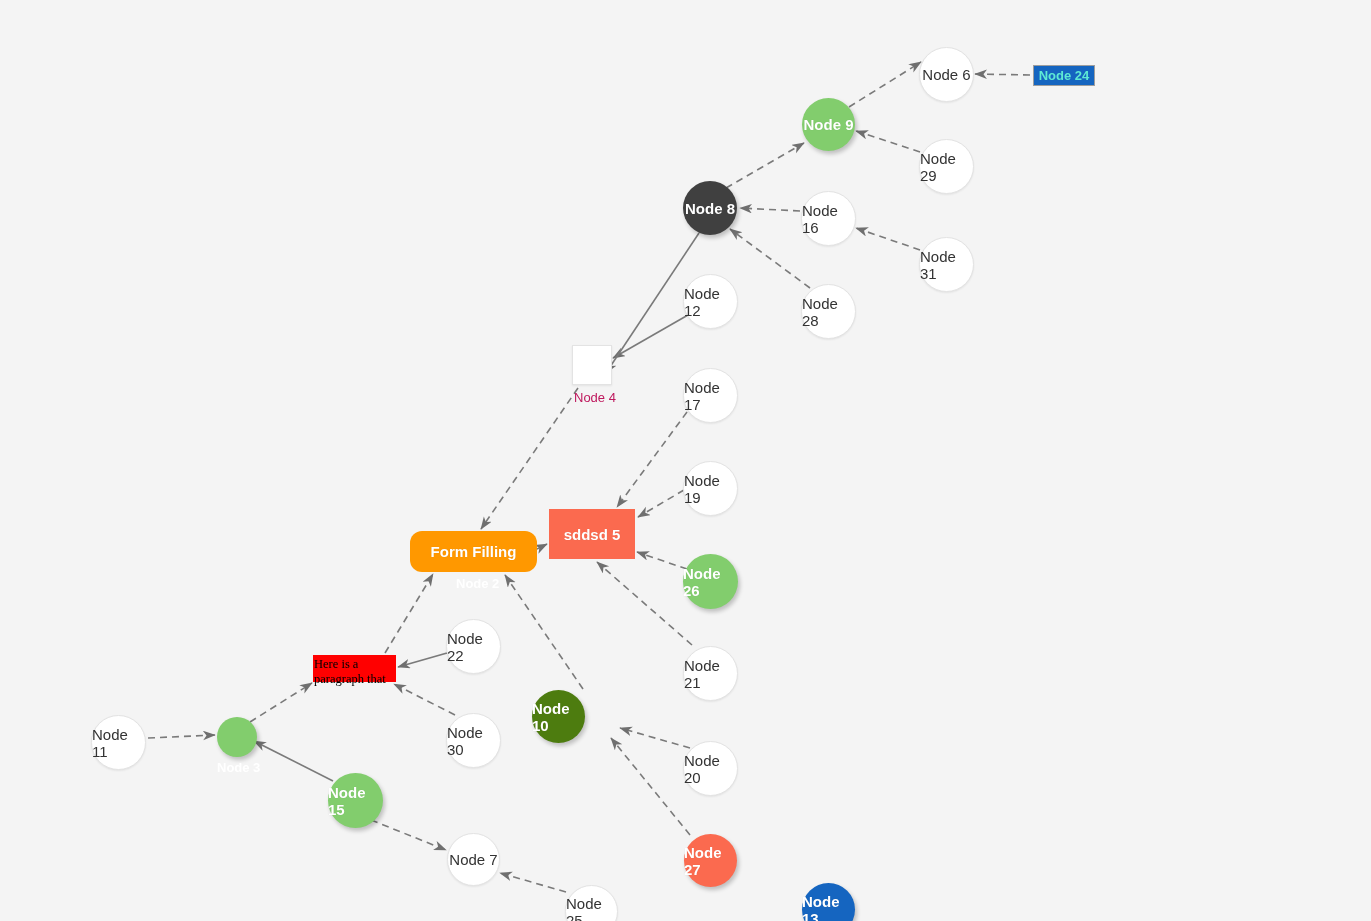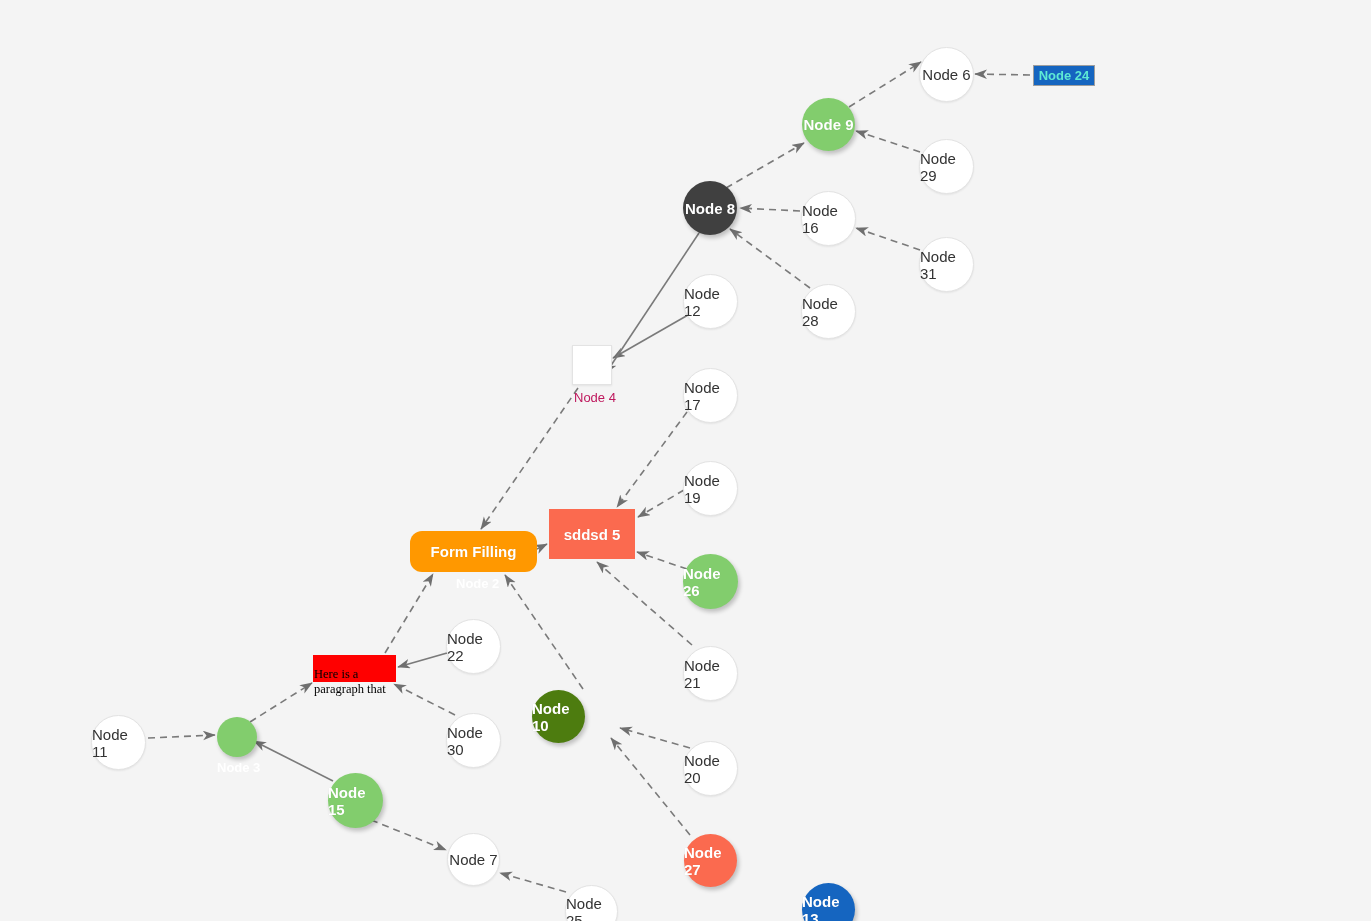--- a/index.html
+++ b/index.html
@@ -67,21 +67,21 @@
   .para-node {
     position: absolute;
     box-sizing: border-box;
     background: #ff0000;
     color: #000000;
     font-family: "Liberation Serif", serif;
     font-size: 12.5px;
     line-height: 15px;
     overflow: visible;
     white-space: normal;
-    padding: 12px 1px;
+    padding: 2px 1px;
     user-select: none;
   }
   .badge-node {
     position: absolute;
     box-sizing: border-box;
     display: flex;
     align-items: center;
     justify-content: center;
     background: #1565c0;
     border: 1px solid #9e9e9e;

